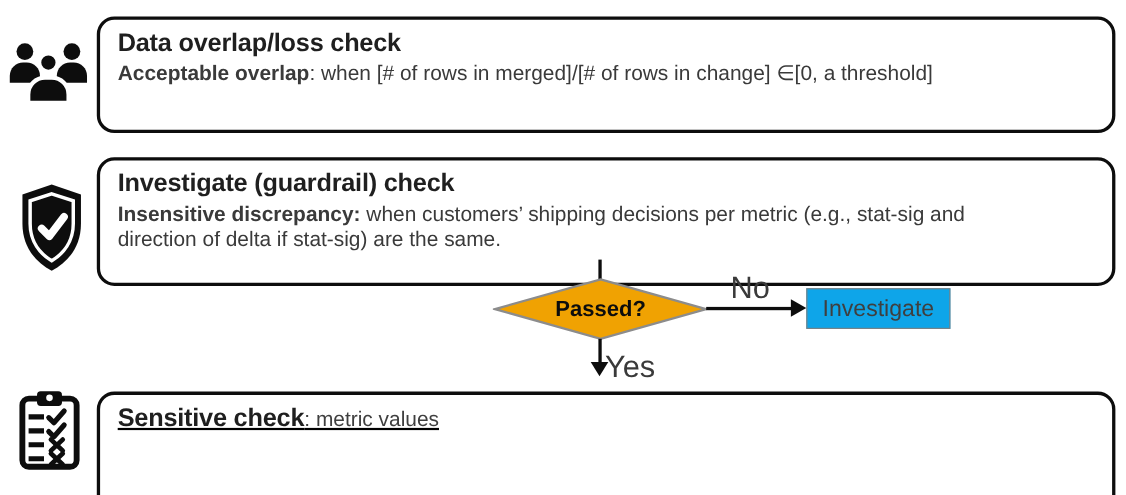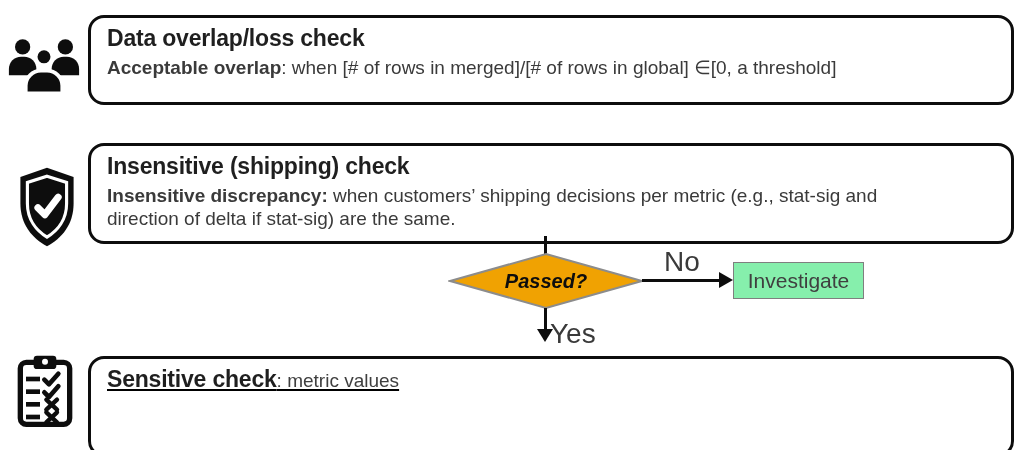--- a/index.html
+++ b/index.html
@@ -11,21 +11,21 @@
     font-family: "Liberation Sans", sans-serif;
     overflow: hidden;
   }
   .check-box {
     position: absolute;
     left: 88px;
     width: 888px;
     background: #ffffff;
     border: 3.5px solid #0d0d0d;
     border-radius: 16px;
-    padding: 6px 16px 0 16px;
+    padding: 6px 16px 16px 16px;
     box-sizing: content-box;
   }
   .box-title {
     font-size: 23px;
     font-weight: bold;
     color: #1f1f1f;
     line-height: 1.25;
     letter-spacing: -0.2px;
   }
   .title-suffix {
@@ -61,39 +61,39 @@
     border-top: 8.5px solid transparent;
     border-bottom: 8.5px solid transparent;
   }
   .arrowhead-down {
     position: absolute; left: 537px; top: 329px; width: 0; height: 0;
     border-top: 13px solid #0d0d0d;
     border-left: 8.5px solid transparent;
     border-right: 8.5px solid transparent;
   }
 
-  .diamond-wrap { position: absolute; left: 448px; top: 252px; width: 196px; height: 58px; font-style: italic; }
+  .diamond-wrap { position: absolute; left: 448px; top: 252px; width: 196px; height: 58px; }
   .diamond-wrap svg { position: absolute; left: 0; top: 0; }
   .diamond-label {
     position: absolute; left: 0; top: 0; width: 196px; height: 58px;
     display: flex; align-items: center; justify-content: center;
     font-size: 20px; font-weight: bold; color: #0d0d0d;
   }
 
   .edge-label {
     position: absolute;
     font-size: 28px;
     color: #3a3a3a;
   }
   .label-no  { left: 664px; top: 246px; }
   .label-yes { left: 550px; top: 318px; }
 
   .investigate-box {
     position: absolute; left: 733px; top: 262px; width: 131px; height: 37px;
-    background: #86efac;
+    background: #0ea5e9;
     border: 1.5px solid #7f7f7f;
     display: flex; align-items: center; justify-content: center;
     font-size: 21px; color: #3f3f3f;
     box-sizing: border-box;
   }
 </style>
 </head>
 <body>
 
 <div class="canvas">
@@ -104,31 +104,31 @@
       <path d="M4,50 L4,42 C4,33 11,26 20,26 L24,26 C33,26 40,33 40,42 L40,50 Z"></path>
       <circle cx="78" cy="13" r="10"></circle>
       <path d="M60,50 L60,42 C60,33 67,26 76,26 L80,26 C89,26 96,33 96,42 L96,50 Z"></path>
       <circle cx="50" cy="26" r="11" stroke="#ffffff" stroke-width="5"></circle>
       <path d="M26,74 L26,64 C26,53 35,44 46,44 L54,44 C65,44 74,53 74,64 L74,74 Z" stroke="#ffffff" stroke-width="5"></path>
     </g>
   </svg>
 
   <div class="check-box box1">
     <div class="box-title">Data overlap/loss check</div>
-    <div class="box-body"><span class="lead">Acceptable overlap</span><span>: when [# of rows in merged]/[# of rows in global] ∈[0, a threshold]</span></div>
+    <div class="box-body"><span class="lead">Acceptable overlap</span><span>: when [# of rows in merged]/[# of rows in change] ∈[0, a threshold]</span></div>
   </div>
 
   <svg class="side-icon icon-shield" viewBox="0 0 100 120" aria-hidden="true">
     <path d="M50,4 L88,17 L88,55 C88,85 71,105 50,116 C29,105 12,85 12,55 L12,17 Z" fill="#0d0d0d"></path>
     <path d="M50,16 L78,25 L78,55 C78,78 65,94 50,103 C35,94 22,78 22,55 L22,25 Z" fill="none" stroke="#ffffff" stroke-width="4.5"></path>
     <path d="M37,61 L47,71 L66,46" fill="none" stroke="#ffffff" stroke-width="10" stroke-linecap="round" stroke-linejoin="round"></path>
   </svg>
 
   <div class="check-box box2">
-    <div class="box-title">Insensitive (shipping) check</div>
+    <div class="box-title">Investigate (guardrail) check</div>
     <div class="box-body"><span class="lead">Insensitive discrepancy:</span><span> when customers’ shipping decisions per metric (e.g., stat-sig and
 direction of delta if stat-sig) are the same.</span></div>
   </div>
 
   <div class="connector line-top"></div>
 
   <div class="diamond-wrap">
     <svg width="196" height="58" viewBox="0 0 196 58">
       <polygon points="98,2 194,29 98,56 2,29" stroke="#8C8C8C" stroke-width="2" fill="#F0A202"></polygon>
     </svg>

